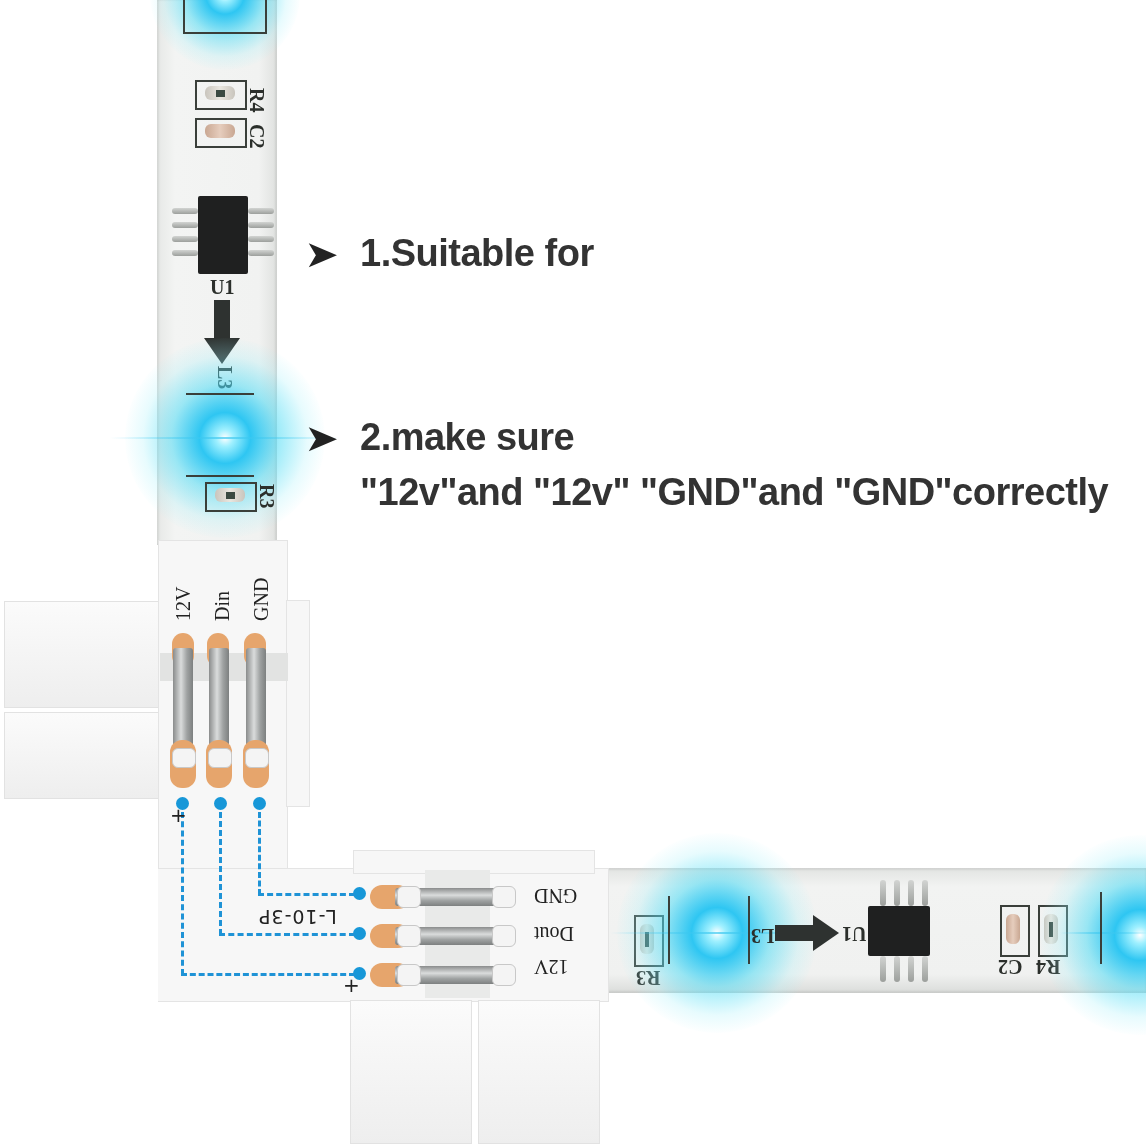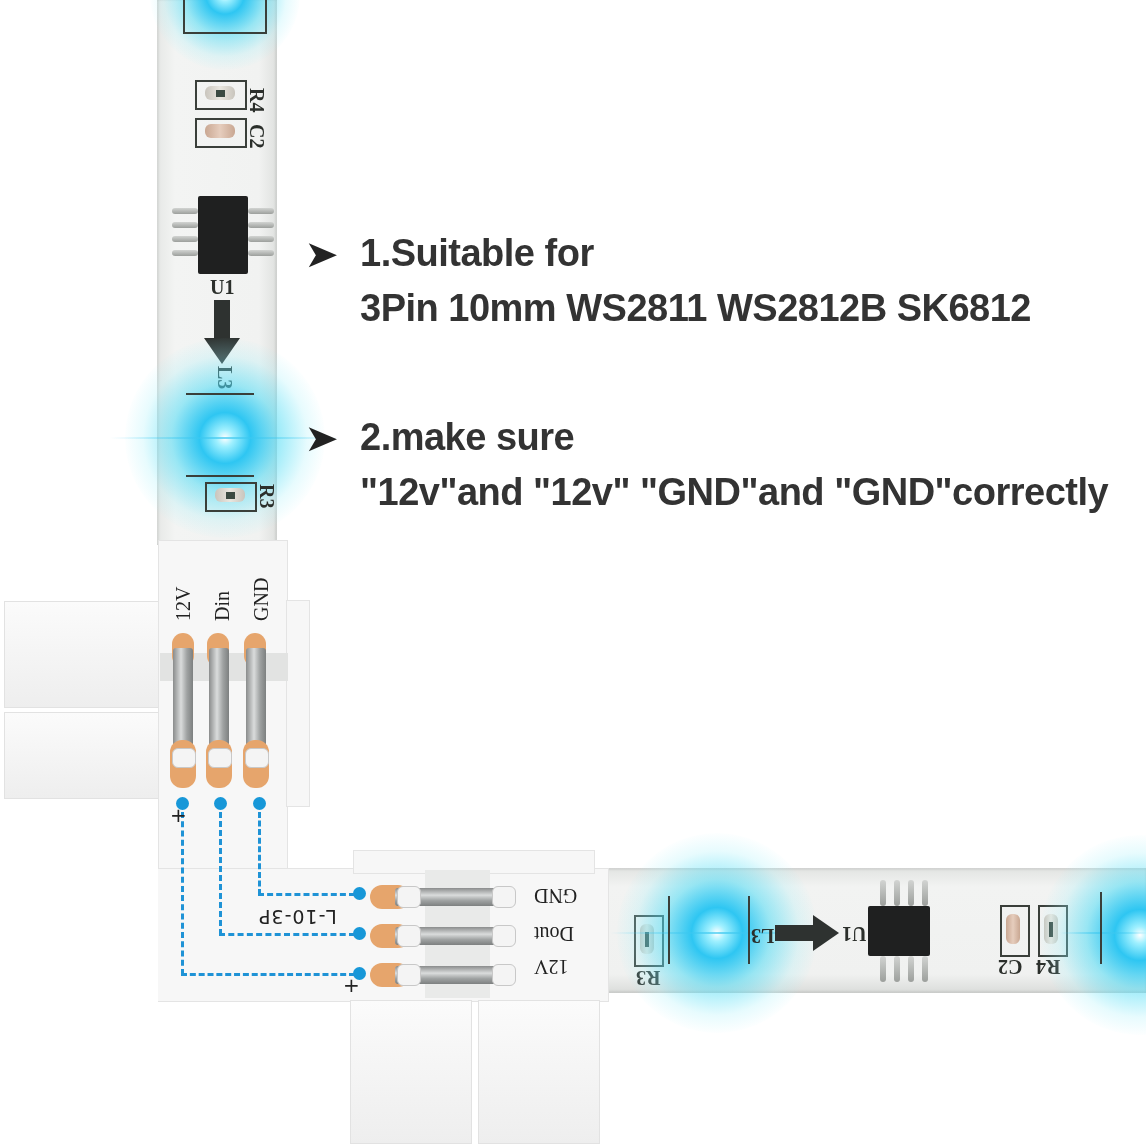--- a/index.html
+++ b/index.html
@@ -191,19 +191,18 @@
 <div class="abs dash-v" style="left:219px;top:812px;height:123px;"></div>
 <div class="abs dash-h" style="left:219px;top:933px;width:136px;"></div>
 <div class="abs dash-v" style="left:181px;top:812px;height:163px;"></div>
 <div class="abs dash-h" style="left:181px;top:973px;width:174px;"></div>
 
 <div class="abs plus" style="left:170px;top:803px;">+</div>
 <div class="abs plus" style="left:343px;top:973px;">+</div>
 
 <div class="abs feature" style="top:226px;">
   <span class="line first"><span class="bullet">➤</span><span style="padding-left:12px;">1.Suitable for</span></span>
-  <span class="line">3Pin 10mm WS2811 WS2812B SK6812</span>
 </div>
 
 <div class="abs feature" style="top:410px;">
   <span class="line first"><span class="bullet">➤</span><span style="padding-left:12px;">2.make sure</span></span>
   <span class="line">"12v"and "12v" "GND"and "GND"correctly</span>
 </div>
 
 </body></html>

